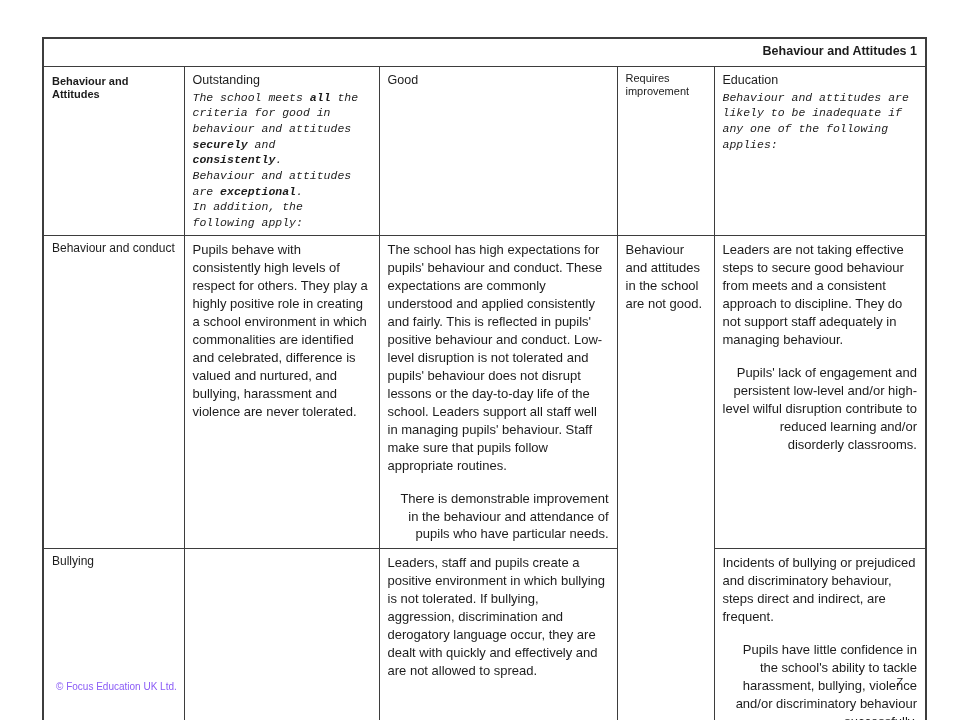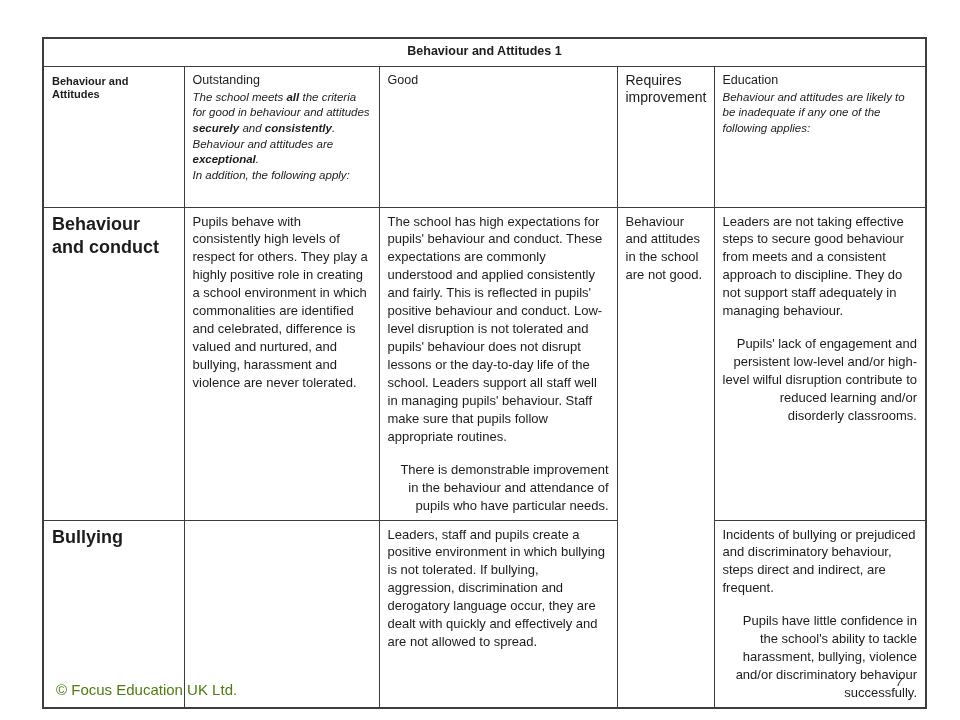--- a/index.html
+++ b/index.html
@@ -27,72 +27,73 @@
     table-layout: fixed;
     border: 2px solid #3d3d3d;
   }
   table.grid td {
     border: 1.5px solid #3d3d3d;
     vertical-align: top;
     padding: 5px 8px 5px 8px;
     overflow: hidden;
   }
   td.title-cell {
-    text-align: center;
+    text-align: right;
     vertical-align: middle;
     font-weight: bold;
     font-size: 12.5px;
     padding: 4px 6px;
   }
   .head-main {
     font-weight: bold;
     font-size: 11px;
     line-height: 1.25;
     padding-top: 8px !important;
   }
   .cell-label {
     font-weight: normal;
     font-size: 12.5px;
     line-height: 1.3;
   }
   .cell-label.small {
-    font-size: 14px;
+    font-size: 11px;
     line-height: 1.25;
   }
   .hdr-desc {
     font-style: italic;
     font-size: 11.5px;
     line-height: 1.36;
     margin-top: 2px;
+    font-family: Liberation Mono, monospace;
   }
   .hdr-desc .bi {
     font-weight: bold;
   }
   .row-label {
-    font-weight: bold;
-    font-size: 18px;
+    font-weight: normal;
+    font-size: 12px;
     line-height: 1.3;
   }
   .cell-text {
     font-size: 13px;
     line-height: 1.38;
   }
   .cell-text p {
     margin: 0;
   }
   .cell-text p + p {
     margin-top: 15px;
     text-align: right;
   }
   .footer-copyright {
     position: absolute;
     left: 56px;
     top: 681px;
-    font-size: 15px;
-    color: #4d7c0f;
+    font-size: 10px;
+    color: #8b5cf6;
   }
   .page-number {
     position: absolute;
     left: 896px;
     top: 676px;
     font-size: 11.5px;
     font-style: italic;
     color: #1c1c1c;
   }
 </style>

